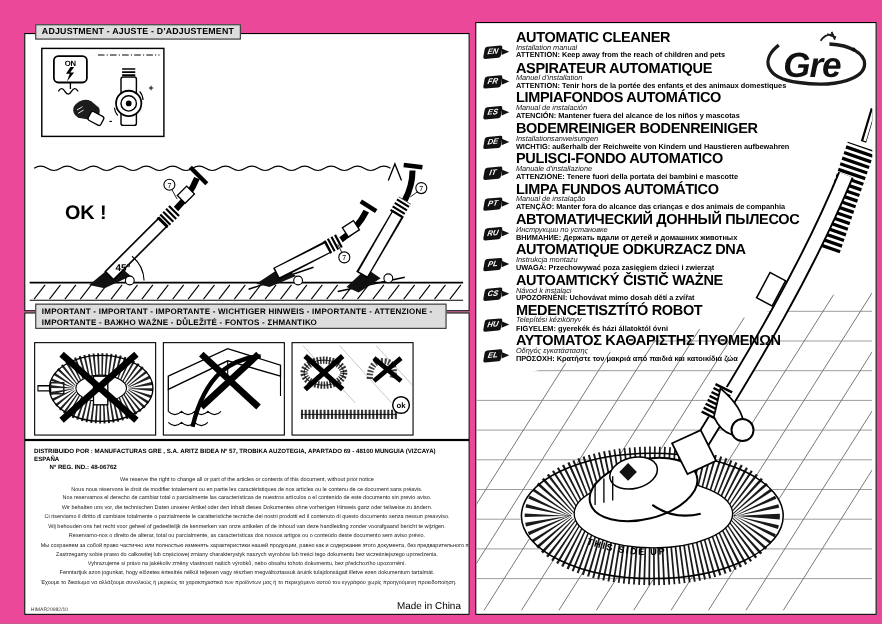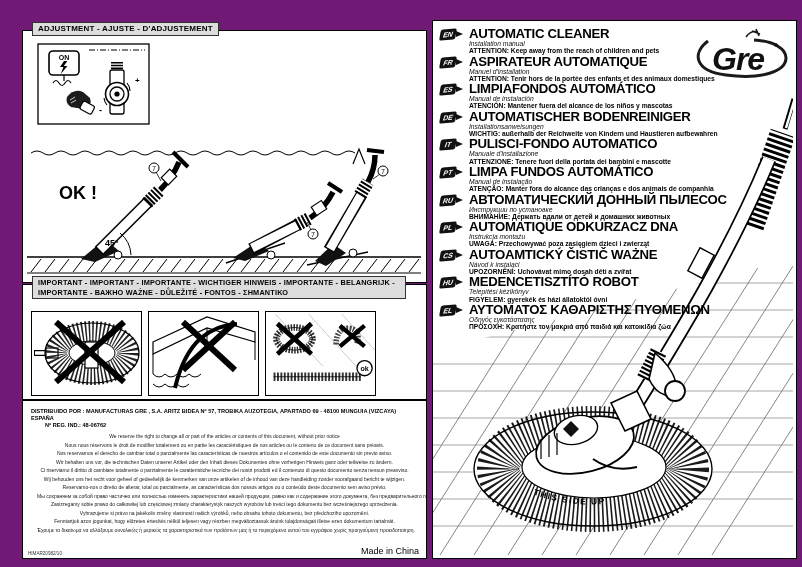--- a/index.html
+++ b/index.html
@@ -1,16 +1,16 @@
 <!DOCTYPE html>
 <html><head>
 <meta charset="utf-8">
 <style>
   html,body{margin:0;padding:0;background:#888;}
-  .page{position:relative;width:802px;height:567px;background:#701a75;font-family:"Liberation Sans",sans-serif;color:#000;overflow:hidden;}
+  .page{position:relative;width:802px;height:567px;background:#ec4899;font-family:"Liberation Sans",sans-serif;color:#000;overflow:hidden;}
   .box{position:absolute;border:1.4px solid #000;background:#fff;}
   .box-header{position:absolute;left:9px;top:-9px;background:#ddd;border:1px solid #333;padding:1px 5px;font-weight:bold;font-size:8px;line-height:9.5px;letter-spacing:.2px;}
   
   #adjust-box{left:22px;top:30px;width:403px;height:251px;}
   #important-box{left:22px;top:284px;width:403px;height:114px;}
   #important-box .box-header{width:362px;font-size:7.3px;}
   .panels{position:absolute;left:8px;top:26px;display:flex;gap:6px;border-radius:15px;}
   .panel{width:109px;height:83px;border:1.4px solid #000;background:#fff;}
   #legal-box{left:22px;top:400px;width:403px;height:157px;}
   .dist{margin:7px 8px 2px 8px;font-size:5.6px;font-weight:bold;line-height:7px;}
@@ -18,21 +18,21 @@
   .legal-lines{margin-top:3px;}
   .legal-line{text-align:center;font-size:5px;line-height:8.5px;color:#1a1a1a;padding:0 14px;white-space:nowrap;overflow:hidden;}
   .footer-row{position:absolute;bottom:2px;left:5px;right:7px;display:flex;justify-content:space-between;align-items:flex-end;}
   .doc-code{font-size:4.6px;color:#333;}
   .made-in{font-size:9px;color:#000;}
   
   #right-box{left:432px;top:20px;width:363px;height:537px;}
   #illustration{position:absolute;left:0;top:0;}
   #logo{position:absolute;right:4px;top:4px;}
   .langs{position:absolute;left:7px;top:7px;width:330px;}
-  .lang-row{display:flex;gap:5px;margin-bottom:1px;}
+  .lang-row{display:flex;gap:5px;margin-bottom:1px;align-items:flex-end;}
   .flag-wrap{width:24px;flex:0 0 24px;position:relative;height:13px;margin-top:1px;}
   .flag{position:absolute;left:0;top:0;width:16px;height:11px;background:#111;color:#fff;
         font-style:italic;font-weight:bold;font-size:7px;line-height:11px;text-align:center;
         transform:skew(-10deg,-5deg);border-radius:2px;}
   .flag-pt{position:absolute;left:16px;top:3px;width:0;height:0;border-left:7px solid #111;
         border-top:3.5px solid transparent;border-bottom:3.5px solid transparent;transform:translateY(-1px);}
   .lang-text{flex:1;min-width:0;}
   .lang-title{font-weight:bold;font-size:13.2px;line-height:12px;letter-spacing:-.3px;white-space:nowrap;}
   .lang-sub{font-style:italic;font-size:6.7px;line-height:7.2px;color:#111;}
   .lang-warn{font-weight:bold;font-size:6.7px;line-height:7.4px;}
@@ -159,21 +159,21 @@
         <path d="M330,133 L336,118 L342,133" fill="#fff" stroke="#000" stroke-width="1.2"></path>
         <circle cx="360" cy="140" r="5" fill="#fff" stroke="#000" stroke-width="1"></circle>
         <text x="360" y="142.5" font-size="6.5" text-anchor="middle">7</text>
         <line x1="357" y1="143" x2="350" y2="148" stroke="#000" stroke-width="0.8"></line>
         <circle cx="330" cy="222" r="4" fill="#fff" stroke="#000" stroke-width="1"></circle>
       </g>
     </svg>
   </section>
 
   <section class="box" id="important-box">
-    <div class="box-header">IMPORTANT  - IMPORTANT  - IMPORTANTE  - WICHTIGER HINWEIS - IMPORTANTE - BELANGRIJK - IMPORTANTE - ВАЖНО WAŻNE - DŮLEŽITÉ - FONTOS - ΣΗΜΑΝΤΙΚΟ</div>
+    <div class="box-header">IMPORTANT  - IMPORTANT  - IMPORTANTE  - WICHTIGER HINWEIS - IMPORTANTE - ATTENZIONE - IMPORTANTE - ВАЖНО WAŻNE - DŮLEŽITÉ - FONTOS - ΣΗΜΑΝΤΙΚΟ</div>
     <div class="panels">
       <svg class="panel" viewBox="0 0 109 83">
         <line x1="2" y1="41" x2="16" y2="41" stroke="#000" stroke-width="6"></line>
         <line x1="3" y1="41" x2="15" y2="41" stroke="#fff" stroke-width="3.5"></line>
         <rect x="14" y="36" width="12" height="10" fill="#fff" stroke="#000" stroke-width="1.2"></rect>
         <ellipse cx="60" cy="41" rx="36" ry="21" fill="none" stroke="#222" stroke-width="22" stroke-dasharray="1.5 2"></ellipse>
         <ellipse cx="60" cy="41" rx="47" ry="30" fill="none" stroke="#000" stroke-width="1.2"></ellipse>
         <ellipse cx="60" cy="41" rx="23" ry="12" fill="#fff" stroke="#000" stroke-width="1"></ellipse>
         <rect x="53" y="30" width="13" height="26" fill="#fff" stroke="#000" stroke-width="1.2"></rect>
         <line x1="24" y1="10" x2="92" y2="70" stroke="#000" stroke-width="6"></line>
@@ -372,21 +372,21 @@
             <div class="lang-warn">ATENCIÓN: Mantener fuera del alcance de los niños y mascotas</div>
           </div>
         </div>
 
         <div class="lang-row">
           <div class="flag-wrap">
             <span class="flag">DE</span>
             <span class="flag-pt"></span>
           </div>
           <div class="lang-text">
-            <div class="lang-title">AUTOMATISCHER BODENREINIGER</div>
+            <div class="lang-title">BODEMREINIGER BODENREINIGER</div>
             <div class="lang-sub">Installationsanweisungen</div>
             <div class="lang-warn">WICHTIG: außerhalb der Reichweite von Kindern und Haustieren aufbewahren</div>
           </div>
         </div>
 
         <div class="lang-row">
           <div class="flag-wrap">
             <span class="flag">IT</span>
             <span class="flag-pt"></span>
           </div>

